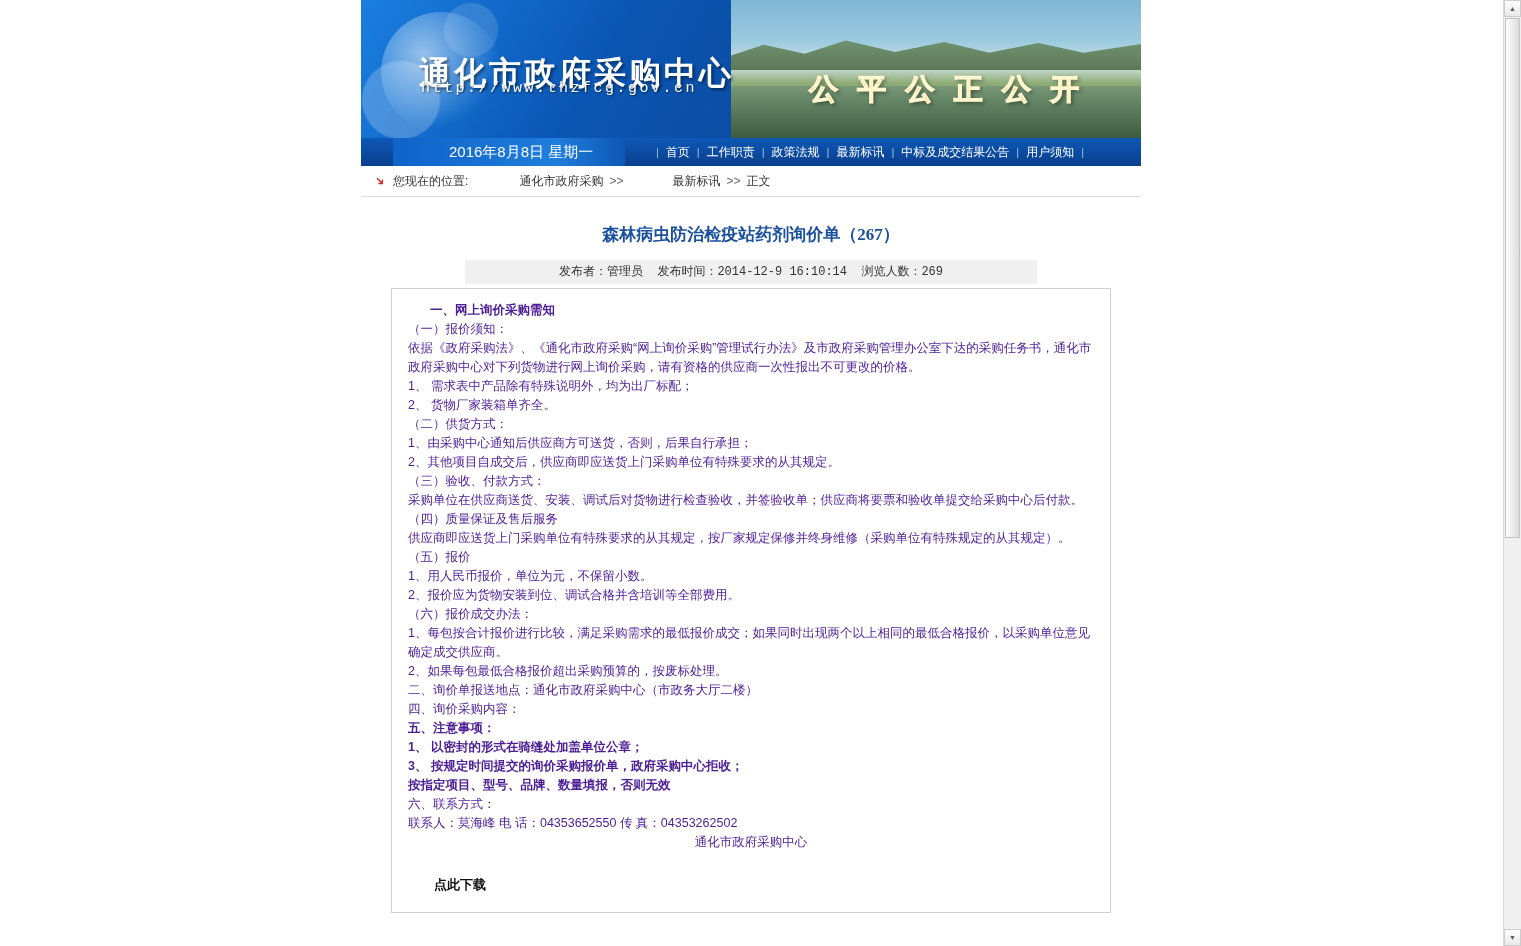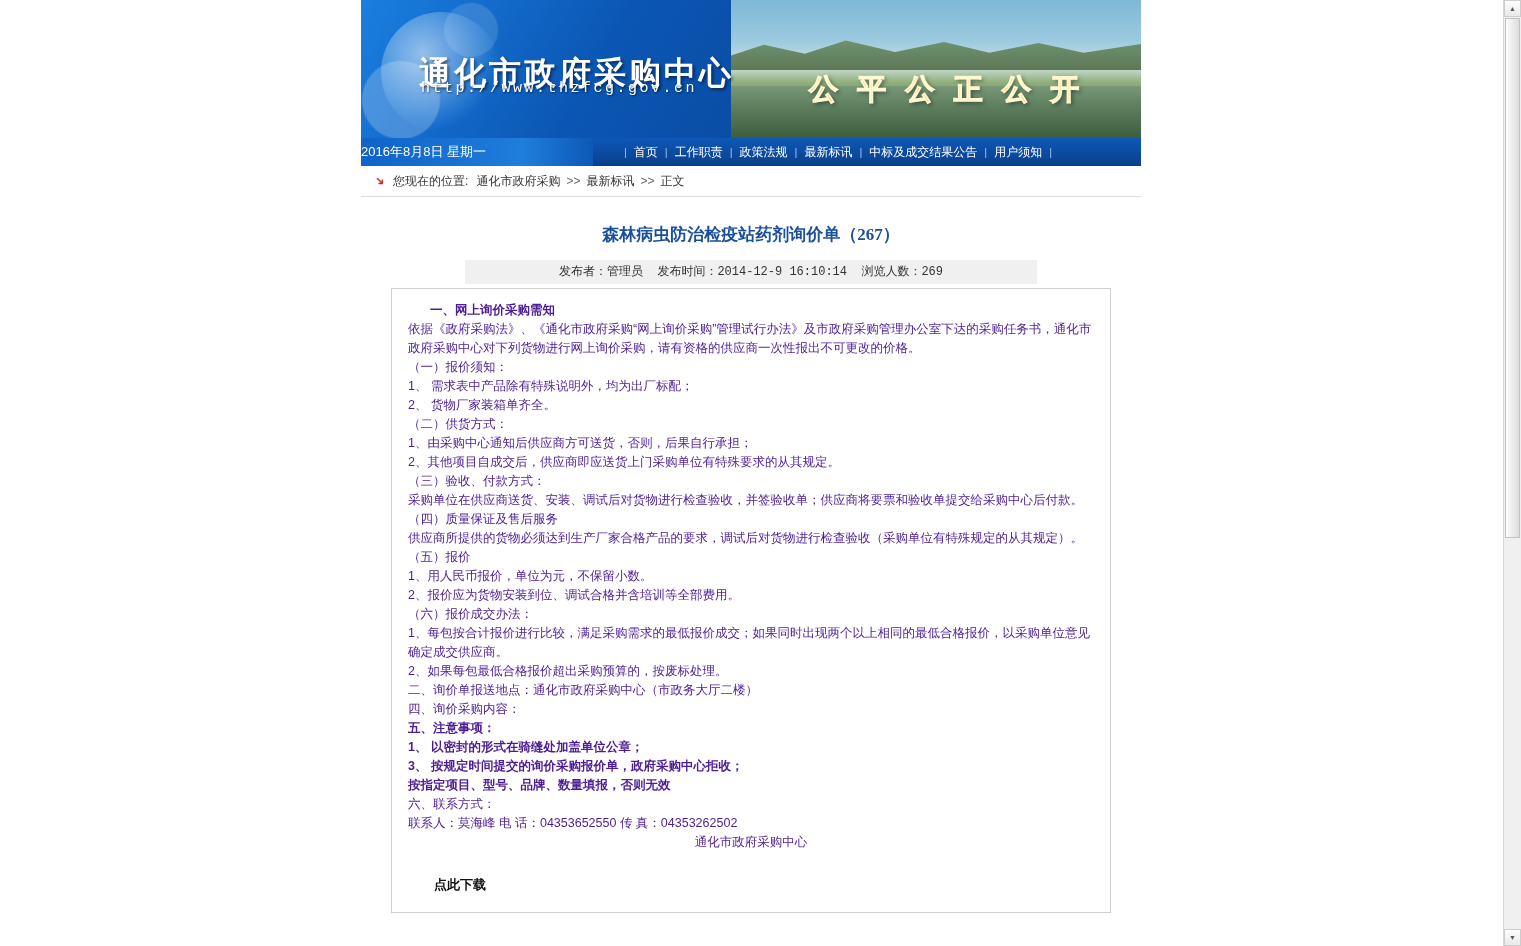--- a/index.html
+++ b/index.html
@@ -134,24 +134,26 @@
     width: 780px;
     height: 28px;
     background: linear-gradient(#0d58b6,#0a3f8c);
     display: flex;
     align-items: center;
   }
   .nav-date {
     width: 232px;
     height: 28px;
     line-height: 28px;
-    box-sizing: border-box;
-    font-size: 13px;
+    padding-left: 56px;
+    box-sizing: border-box;
+    font-size: 15px;
     color: #ffffff;
     background: linear-gradient(90deg,#0f63c9 0%, #1f7ddb 70%, #0d58b6 100%);
+    margin-left: 32px;
   }
   .nav-items {
     display: flex;
     align-items: center;
     font-size: 12px;
     color: #ffffff;
     margin-left: 24px;
   }
   .nav-items .sep { color: #9cc3ef; margin: 0 7px; font-size: 11px; }
   .nav-items a {
@@ -170,21 +172,21 @@
     font-size: 12px;
     color: #333333;
   }
   .crumb-arrow {
     color: #d22b2b;
     font-size: 12px;
     margin: 0 8px 0 14px;
     transform: rotate(45deg);
   }
   .crumb-wrap .gt { color: #666; margin: 0 6px; }
-  .crumb-wrap a { color: #333333; text-decoration: none; }
+  .crumb-wrap a { color: #333333; text-decoration: none; margin-left: 43px; }
   
   .article {
     width: 780px;
     background: #ffffff;
     padding-top: 16px;
     box-sizing: border-box;
   }
   .article-title {
     text-align: center;
     font-size: 17px;
@@ -281,31 +283,31 @@
 
       <div class="meta-bar">
         <span>发布者：</span><span>管理员</span>&nbsp;
         <span>发布时间：</span><span>2014-12-9 16:10:14</span>&nbsp;
         <span>浏览人数：</span><span>269</span>
       </div>
 
       <div class="content-box">
         <div id="body-lines">
             <p class="b" style="padding-left: 22px;">一、网上询价采购需知</p>
+            <p>（一）报价须知：</p>
             <p>依据《政府采购法》、《通化市政府采购“网上询价采购”管理试行办法》及市政府采购管理办公室下达的采购任务书，通化市政府采购中心对下列货物进行网上询价采购，请有资格的供应商一次性报出不可更改的价格。</p>
-            <p>（一）报价须知：</p>
             <p>1、  需求表中产品除有特殊说明外，均为出厂标配；</p>
             <p>2、  货物厂家装箱单齐全。</p>
             <p>（二）供货方式：</p>
             <p>1、由采购中心通知后供应商方可送货，否则，后果自行承担；</p>
             <p>2、其他项目自成交后，供应商即应送货上门采购单位有特殊要求的从其规定。</p>
             <p>（三）验收、付款方式：</p>
             <p>采购单位在供应商送货、安装、调试后对货物进行检查验收，并签验收单；供应商将要票和验收单提交给采购中心后付款。</p>
             <p>（四）质量保证及售后服务</p>
-            <p>供应商所提供的货物必须达到生产厂家合格产品的要求，调试后对货物进行检查验收（采购单位有特殊规定的从其规定）。</p>
+            <p>供应商即应送货上门采购单位有特殊要求的从其规定，按厂家规定保修并终身维修（采购单位有特殊规定的从其规定）。</p>
             <p>（五）报价</p>
             <p>1、用人民币报价，单位为元，不保留小数。</p>
             <p>2、报价应为货物安装到位、调试合格并含培训等全部费用。</p>
             <p>（六）报价成交办法：</p>
             <p>1、每包按合计报价进行比较，满足采购需求的最低报价成交；如果同时出现两个以上相同的最低合格报价，以采购单位意见确定成交供应商。</p>
             <p>2、如果每包最低合格报价超出采购预算的，按废标处理。</p>
             <p>二、询价单报送地点：通化市政府采购中心（市政务大厅二楼）</p>
             <p>四、询价采购内容：</p>
             <p class="b">五、注意事项：</p>
             <p class="b">1、  以密封的形式在骑缝处加盖单位公章；</p>

